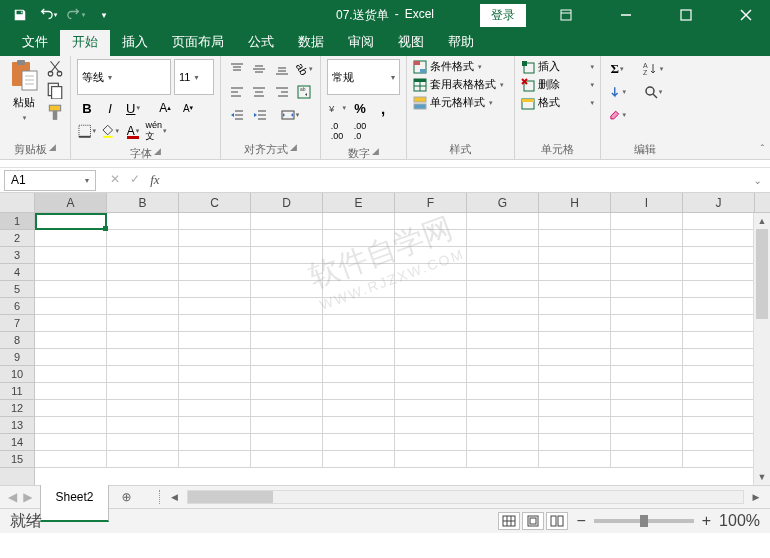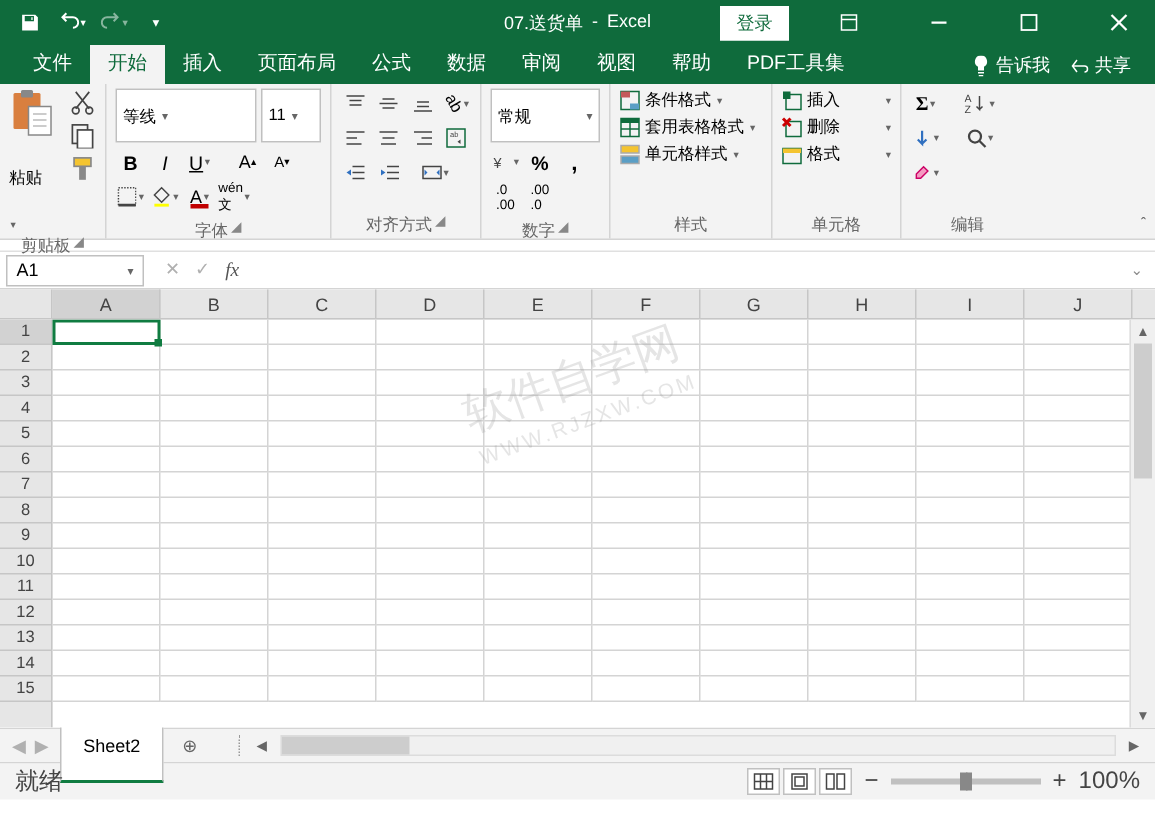--- a/index.html
+++ b/index.html
@@ -23,21 +23,21 @@
 .tabs-right { margin-left: auto; display: flex; align-items: center; gap: 14px; padding-right: 16px; padding-bottom: 4px; font-size: 12px; }
 .tell-me, .share { display: flex; align-items: center; gap: 4px; cursor: pointer; }
 
 
 .ribbon { height: 104px; background: #f3f3f3; border-bottom: 1px solid #d4d4d4; display: flex; position: relative; }
 .group { border-right: 1px solid #d4d4d4; padding: 3px 6px 2px; display: flex; flex-direction: column; justify-content: space-between; }
 .group-label { text-align: center; font-size: 11px; color: #666; padding-top: 2px; display: flex; justify-content: center; gap: 2px; }
 .expand { font-size: 9px; color: #888; cursor: pointer; }
 .group-content { display: flex; gap: 4px; flex: 1; align-items: flex-start; }
 
-.paste-big { width: 36px; display: flex; flex-direction: column; cursor: pointer; gap: 20px; }
+.paste-big { width: 36px; display: flex; flex-direction: column; align-items: center; cursor: pointer; gap: 4px; }
 .paste-big svg { width: 30px; height: 32px; }
 .clip-col { display: flex; flex-direction: column; gap: 4px; }
 .clip-btn { width: 18px; height: 18px; cursor: pointer; }
 
 .font-grp { width: 150px; }
 .font-row { display: flex; gap: 3px; margin-bottom: 3px; }
 .dd { border: 1px solid #c0c0c0; background: #fff; height: 36px; display: flex; align-items: center; padding: 0 4px; font-size: 11px; gap: 4px; cursor: pointer; }
 .dd-arrow { font-size: 8px; color: #666; }
 .font-name-dd { flex: 1; }
 .font-size-dd { width: 40px; }
@@ -168,35 +168,20 @@
 <div class="tabs">
   <div class="tab">文件</div>
   <div class="tab active">开始</div>
   <div class="tab">插入</div>
   <div class="tab">页面布局</div>
   <div class="tab">公式</div>
   <div class="tab">数据</div>
   <div class="tab">审阅</div>
   <div class="tab">视图</div>
   <div class="tab">帮助</div>
-  <div class="tab">PDF工具集</div>
-  <div class="tabs-right">
-    <div class="tell-me">
-        <svg width="12" height="14" viewBox="0 0 12 14">
-          <path fill="#fff" d="M6 0a4 4 0 0 0-2 7.5V10h4V7.5A4 4 0 0 0 6 0zM4 11h4v1H4zm.5 2h3v1h-3z"></path>
-        </svg>
-        <span>告诉我</span>
-      </div>
-    <div class="share">
-        <svg width="12" height="12" viewBox="0 0 12 12">
-          <path fill="none" stroke="#fff" d="M4 2 1 6l3 4M1 6h8a2 2 0 1 1 0 4"></path>
-        </svg>
-        <span>共享</span>
-      </div>
-  </div>
 </div>
 
 <div class="ribbon">
 
   <div class="group">
     <div class="group-content">
       <div class="paste-big">
         <svg viewBox="0 0 30 32">
             <rect x="3" y="3" width="18" height="24" fill="#d97f3f" rx="1"></rect>
             <rect x="8" y="1" width="8" height="5" fill="#888" rx="1"></rect>

